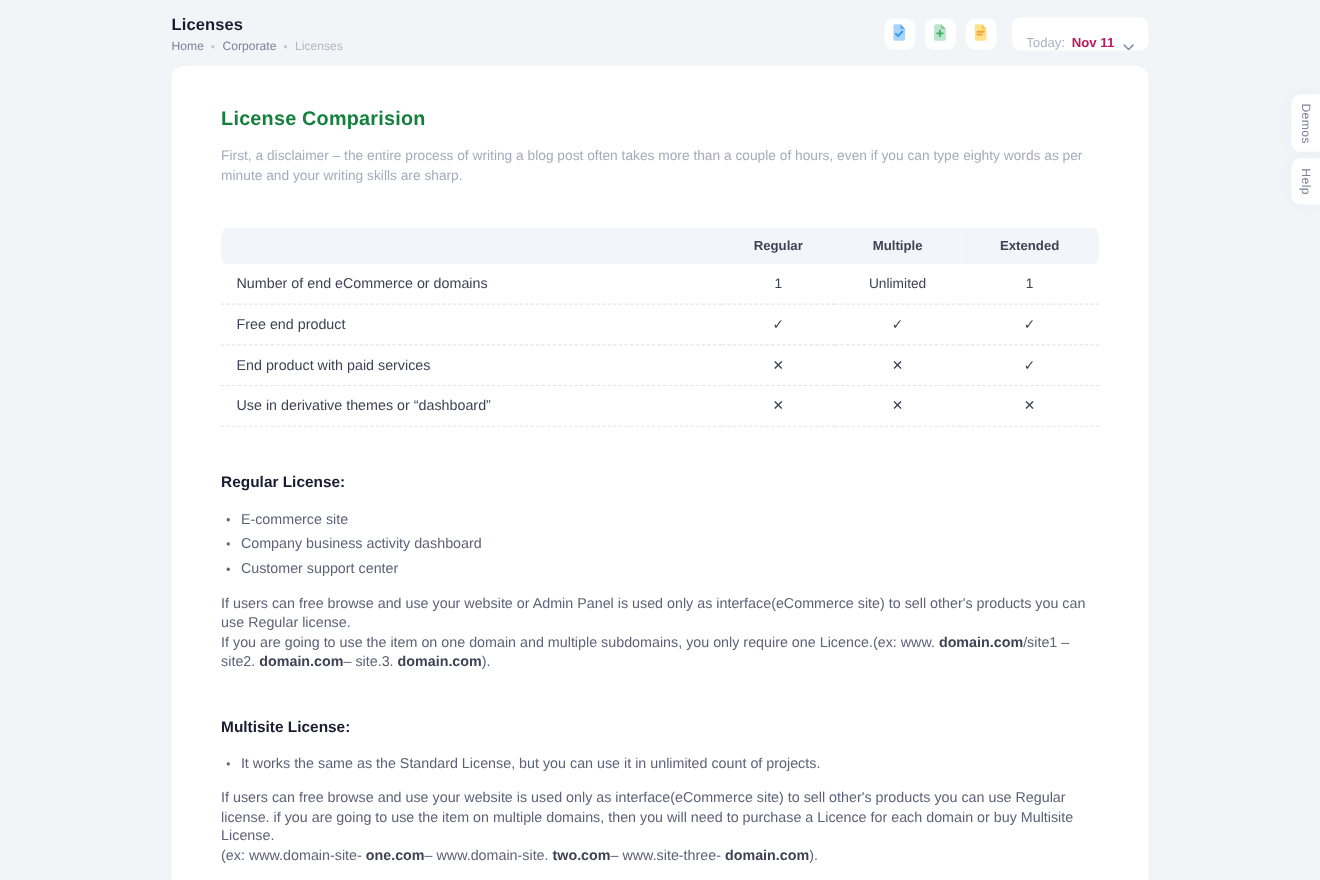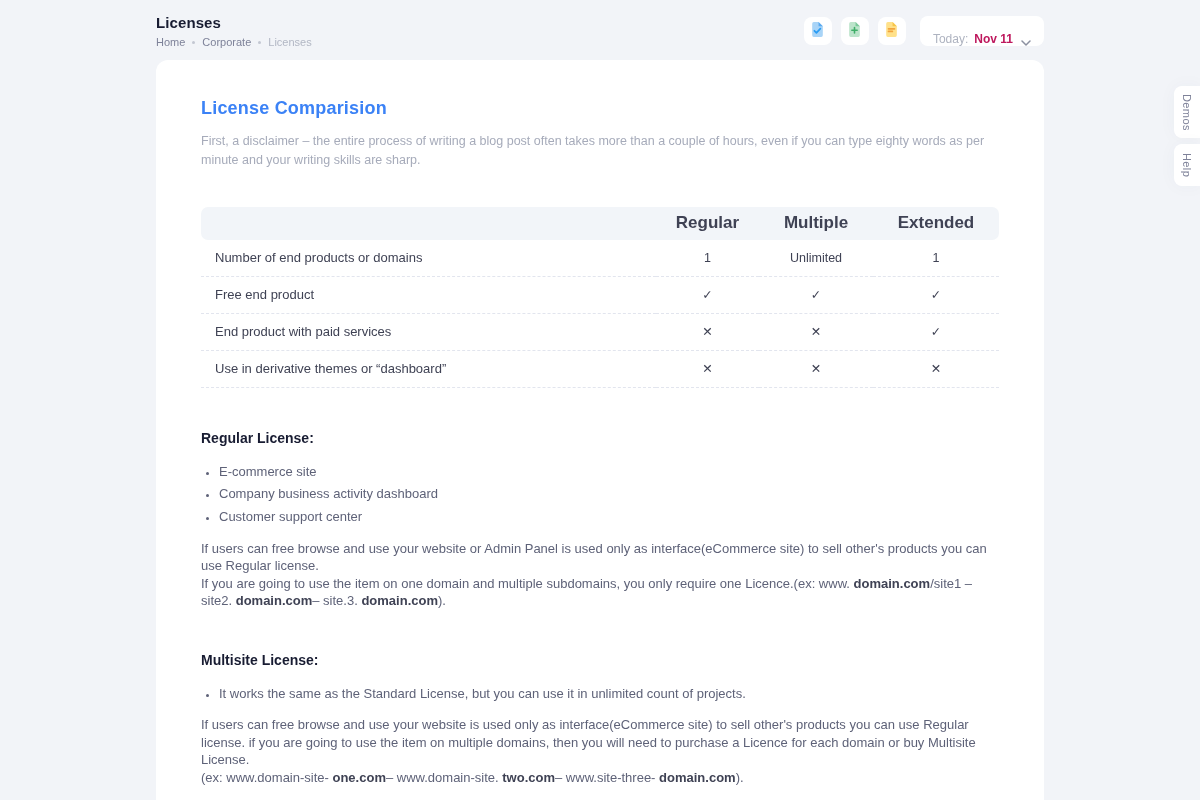--- a/index.html
+++ b/index.html
@@ -20,26 +20,26 @@
   .crumb-dot { width:3px; height:3px; border-radius:50%; background:#c3c7d2; display:inline-block; }
   .topbar-right { display:flex; align-items:center; gap:9px; }
   .icon-btn { width:28px; height:28px; background:#fff; border:none; border-radius:8px; display:flex; align-items:center; justify-content:center; cursor:pointer; }
   .date-pill { display:flex; align-items:flex-end; gap:6px; background:#fff; border:none; border-radius:8px; height:30px; padding:0 13px; margin-left:5px; cursor:pointer; font-size:12px; }
   .date-label { color:#aeb3c0; }
   .date-value { color:#be185d; font-weight:bold; }
   .chevron { margin-left:2px; display:flex; }
 
   
   .card { width:888px; margin:0 auto; background:#fff; border-radius:12px; min-height:900px; padding:38px 45px 60px; }
-  .doc-heading { font-size:18px; font-weight:bold; color:#3b82f6; letter-spacing:.2px; }
+  .doc-heading { font-size:18px; font-weight:bold; color:#15803d; letter-spacing:.2px; }
   .disclaimer { margin-top:13px; font-size:12.5px; line-height:1.55; color:#a6abba; max-width:800px; }
 
   
   table.compare { margin-top:36px; width:798px; border-collapse:separate; border-spacing:0; table-layout:fixed; }
-  .compare thead th { background:#f2f5f9; height:33px; font-size:17px; font-weight:bold; color:#3f4254; text-align:center; }
+  .compare thead th { background:#f2f5f9; height:33px; font-size:12px; font-weight:bold; color:#3f4254; text-align:center; }
   .compare thead th:first-child { border-radius:7px 0 0 7px; }
   .compare thead th:last-child { border-radius:0 7px 7px 0; }
   .compare tbody td { height:37px; border-bottom:1px dashed #e2e5ee; font-size:13px; vertical-align:middle; }
   .compare td.row-label { text-align:left; padding-left:14px; color:#3f4254; }
   .compare td.cell { text-align:center; font-size:12.5px; color:#3f4254; }
   .mark-check { color:#50cd89; font-size:15px; font-weight:bold; }
   .mark-cross { color:#f1416c; font-size:14px; font-weight:bold; }
 
   
   .section-heading { margin-top:42px; font-size:14px; font-weight:bold; color:#181c32; }
@@ -124,21 +124,21 @@
     <thead>
       <tr>
         <th></th>
         <th>Regular</th>
         <th>Multiple</th>
         <th>Extended</th>
       </tr>
     </thead>
     <tbody>
       <tr>
-        <td class="row-label">Number of end products or domains</td>
+        <td class="row-label">Number of end eCommerce or domains</td>
         <td class="cell">1</td>
         <td class="cell">Unlimited</td>
         <td class="cell">1</td>
       </tr>
       <tr>
         <td class="row-label">Free end product</td>
         <td class="cell mark-check">✓</td>
         <td class="cell mark-check">✓</td>
         <td class="cell mark-check">✓</td>
       </tr>

